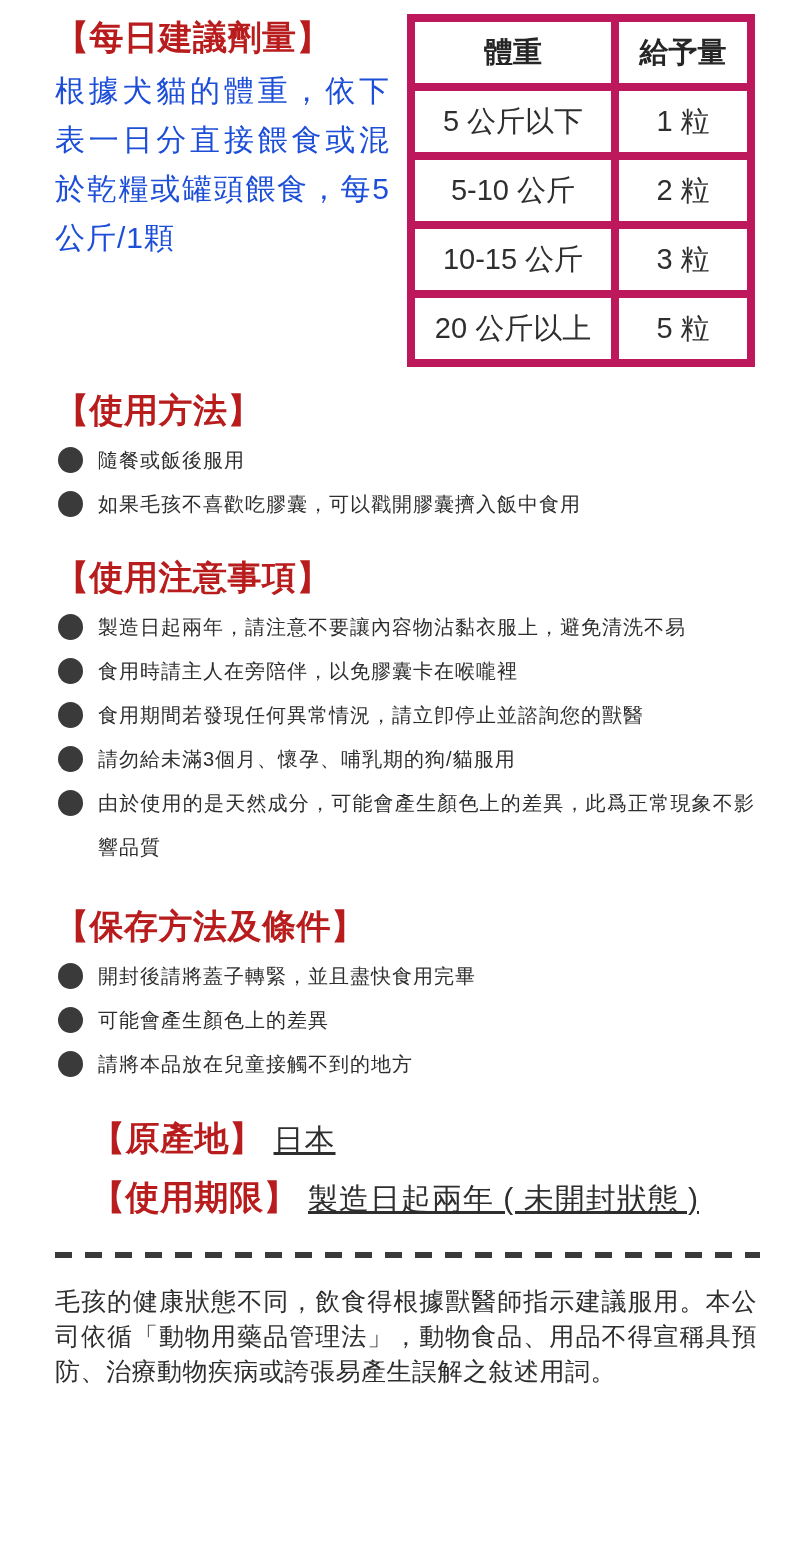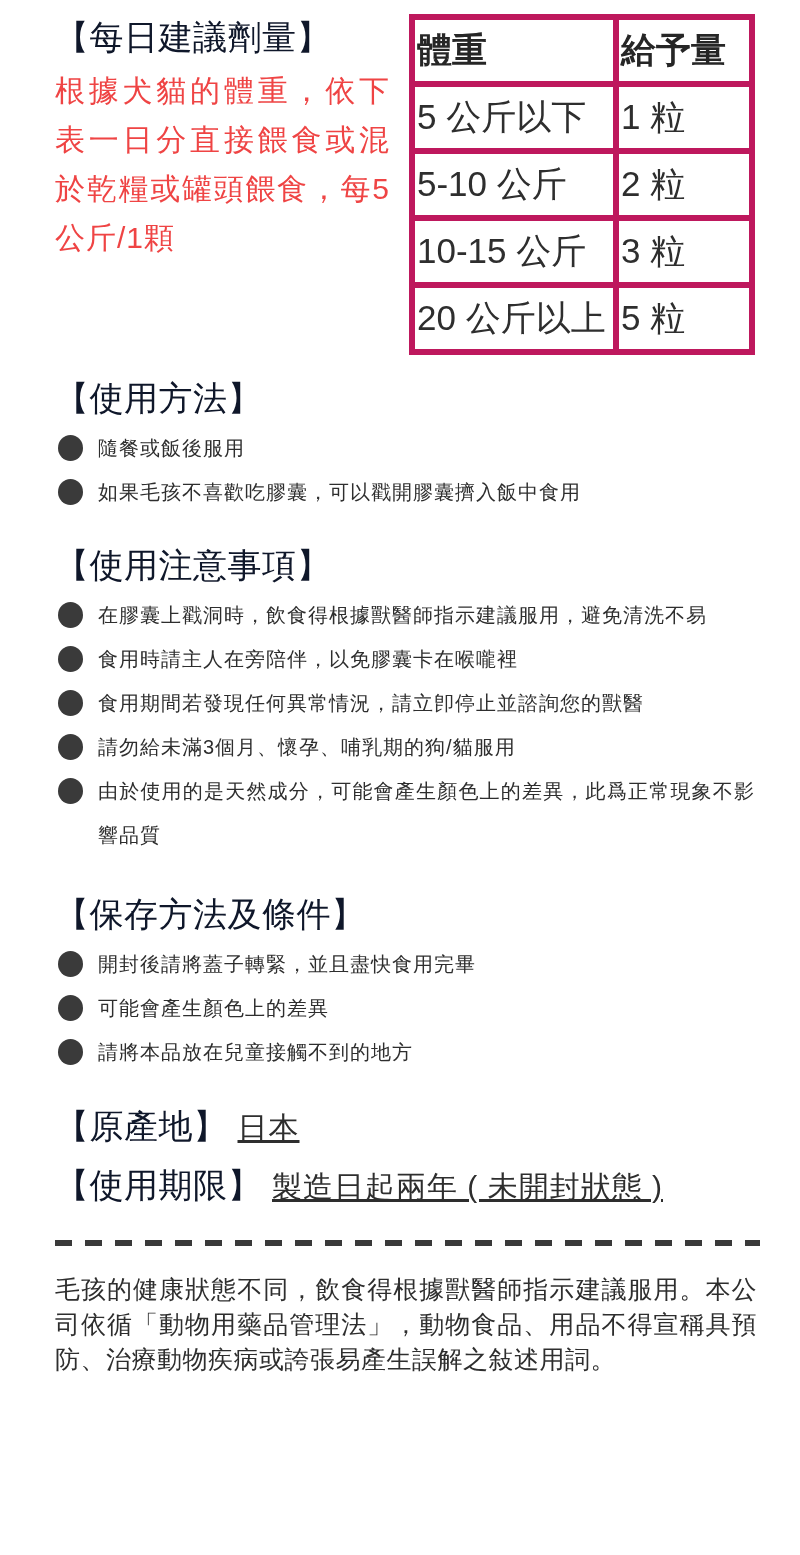--- a/index.html
+++ b/index.html
@@ -9,40 +9,40 @@
     color:#2e2e2e;
     font-family:"Liberation Sans","DejaVu Sans",sans-serif;
     overflow:hidden;
   }
   .page{padding:14px 45px 0 55px;box-sizing:border-box;width:800px;}
 
   
   .top-section{display:flex;align-items:flex-start;}
   .intro-col{width:335px;flex:0 0 auto;}
   .section-heading{
-    font-size:34px;font-weight:400;line-height:46px;
-    color:#0f172a;letter-spacing:0.5px;white-space:nowrap;
+    font-size:34px;font-weight:700;line-height:46px;
+    color:#b91c1c;letter-spacing:0.5px;white-space:nowrap;
   }
   .intro-text{
     margin-top:6px;
     font-size:30px;line-height:49px;letter-spacing:1px;
     text-align:justify;text-justify:inter-character;
-    color:#ef4444;
+    color:#1d4ed8;
   }
   .dosage-table{
     margin-left:auto;
     border-collapse:collapse;
     table-layout:fixed;
     width:340px;
   }
   .dosage-table th,.dosage-table td{
-    border:6px solid #be185d;
+    border:8px solid #be185d;
     height:61px;
-    text-align:left;vertical-align:middle;
-    font-size:35px;
+    text-align:center;vertical-align:middle;
+    font-size:29px;
     padding:0 2px;
     white-space:nowrap;
   }
   .dosage-table th{font-weight:700;color:#262626;}
   .dosage-table td{font-weight:400;}
   .col-weight{width:204px;}
   .col-amount{width:136px;}
 
   
   .section{margin-top:34px;}
@@ -59,21 +59,21 @@
     margin:9px 15px 0 3px;
   }
   .bullet-text{
     flex:1 1 auto;
     text-align:justify;text-justify:inter-character;
     letter-spacing:1px;
   }
 
   
   .label-row{display:flex;align-items:baseline;margin-top:28px;}
-  .label-row .section-heading{line-height:44px;}
+  .label-row .section-heading{line-height:44px;margin-left:36px;}
   .label-value{font-size:30px;letter-spacing:1px;margin-left:10px;white-space:nowrap;text-decoration:underline;}
 
   
   .dashed-divider{
     margin-top:32px;
     height:6px;width:705px;
     background:repeating-linear-gradient(to right,
       #3a3a3a 0,#3a3a3a 17px,transparent 17px,transparent 30px);
   }
   .disclaimer{
@@ -139,21 +139,21 @@
         <span class="bullet-text">如果毛孩不喜歡吃膠囊，可以戳開膠囊擠入飯中食用</span>
       </div>
     </div>
   </div>
 
   <div class="section" style="margin-top:28px;">
     <div class="section-heading">【使用注意事項】</div>
     <div class="bullets">
       <div class="bullet-item">
         <span class="bullet-dot"></span>
-        <span class="bullet-text">在膠囊上戳洞時，飲食得根據獸醫師指示建議服用，避免清洗不易</span>
+        <span class="bullet-text">製造日起兩年，請注意不要讓內容物沾黏衣服上，避免清洗不易</span>
       </div>
       <div class="bullet-item">
         <span class="bullet-dot"></span>
         <span class="bullet-text">食用時請主人在旁陪伴，以免膠囊卡在喉嚨裡</span>
       </div>
       <div class="bullet-item">
         <span class="bullet-dot"></span>
         <span class="bullet-text">食用期間若發現任何異常情況，請立卽停止並諮詢您的獸醫</span>
       </div>
       <div class="bullet-item">

